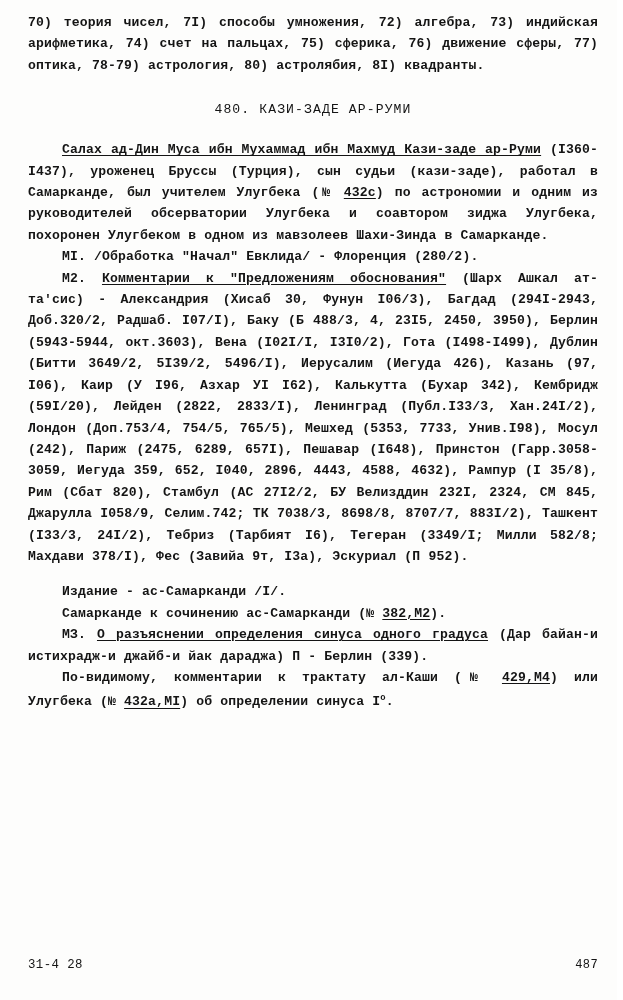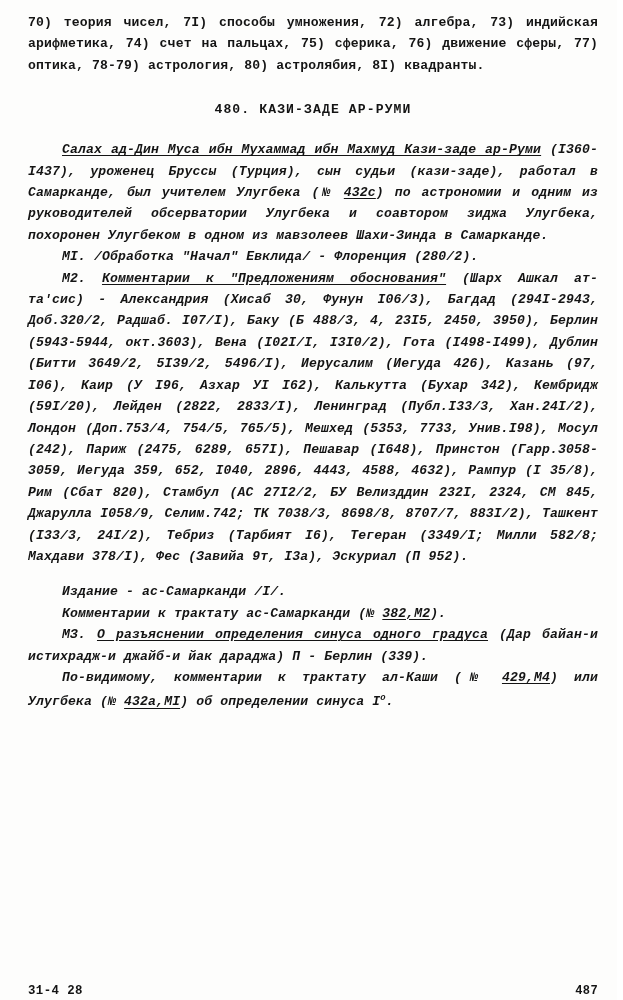--- a/index.html
+++ b/index.html
@@ -38,38 +38,37 @@
     letter-spacing: 0.15px;
     text-align: justify;
     text-justify: inter-word;
     font-weight: 700;
   }
   .para {
     margin-bottom: 0px;
   }
   .indent {
     text-indent: 34px;
-    font-style: italic;
   }
   .heading {
     text-align: center;
     font-size: 13.1px;
-    font-weight: 700;
+    font-weight: 400;
     letter-spacing: 1.1px;
     margin: 26px 0 22px 0;
   }
   .gap-m { height: 14px; }
   u.ul { text-decoration: underline; text-underline-offset: 2px; }
   .footer {
     position: absolute;
     left: 28px;
-    bottom: 2px;
+    bottom: 28px;
     width: 570px;
     font-size: 12.4px;
-    font-weight: 700;
+    font-weight: 400;
     letter-spacing: 0.4px;
   }
   .footer-inner {
     display: flex;
     justify-content: space-between;
     align-items: flex-end;
   }
   .sig { }
   .pageno { font-size: 12px; }
   sup { font-size: 0.68em; vertical-align: super; }
@@ -89,21 +88,21 @@
 
     <p class="para indent">MI. /Обработка "Начал" Евклида/ - Флоренция (280/2).</p>
 
 
     <p class="para indent"><span>М2. </span><u class="ul">Комментарии к "Предложениям обоснования"</u><span> (Шарх Ашкал ат-та'сис) - Александрия (Хисаб 30, Фунун I06/3), Багдад (294I-2943, Доб.320/2, Радшаб. I07/I), Баку (Б 488/3, 4, 23I5, 2450, 3950), Берлин (5943-5944, окт.3603), Вена (I02I/I, I3I0/2), Гота (I498-I499), Дублин (Битти 3649/2, 5I39/2, 5496/I), Иерусалим (Иегуда 426), Казань (97, I06), Каир (У I96, Азхар УI I62), Калькутта (Бухар 342), Кембридж (59I/20), Лейден (2822, 2833/I), Ленинград (Публ.I33/3, Хан.24I/2), Лондон (Доп.753/4, 754/5, 765/5), Мешхед (5353, 7733, Унив.I98), Мосул (242), Париж (2475, 6289, 657I), Пешавар (I648), Принстон (Гарр.3058-3059, Иегуда 359, 652, I040, 2896, 4443, 4588, 4632), Рампур (I 35/8), Рим (Сбат 820), Стамбул (АС 27I2/2, БУ Велизддин 232I, 2324, СМ 845, Джарулла I058/9, Селим.742; ТК 7038/3, 8698/8, 8707/7, 883I/2), Ташкент (I33/3, 24I/2), Тебриз (Тарбият I6), Тегеран (3349/I; Милли 582/8; Махдави 378/I), Фес (Завийа 9т, I3a), Эскуриал (П 952).</span></p>
 
     <div class="gap-m"></div>
 
     <p class="para indent">Издание - ас-Самарканди /I/.</p>
 
-    <p class="para indent"><span>Комментарии к трактату ас-Самарканди (№ </span><u class="ul">382,М2</u><span>).</span></p>
+    <p class="para indent"><span>Самарканде к сочинению ас-Самарканди (№ </span><u class="ul">382,М2</u><span>).</span></p>
 
     <p class="para indent"><span>МЗ. </span><u class="ul">О разъяснении определения синуса одного градуса</u><span> (Дар байан-и истихрадж-и джайб-и йак дараджа) П - Берлин (339).</span></p>
 
     <p class="para indent"><span>По-видимому, комментарии к трактату ал-Каши (№ </span><u class="ul">429,М4</u><span>) или Улугбека (№ </span><u class="ul">432а,МI</u><span>) об определении синуса I</span><sup>o</sup><span>.</span></p>
 
   </div>
 
   <div class="footer">
     <div class="footer-inner">
       <span class="sig">31-4 28</span>

